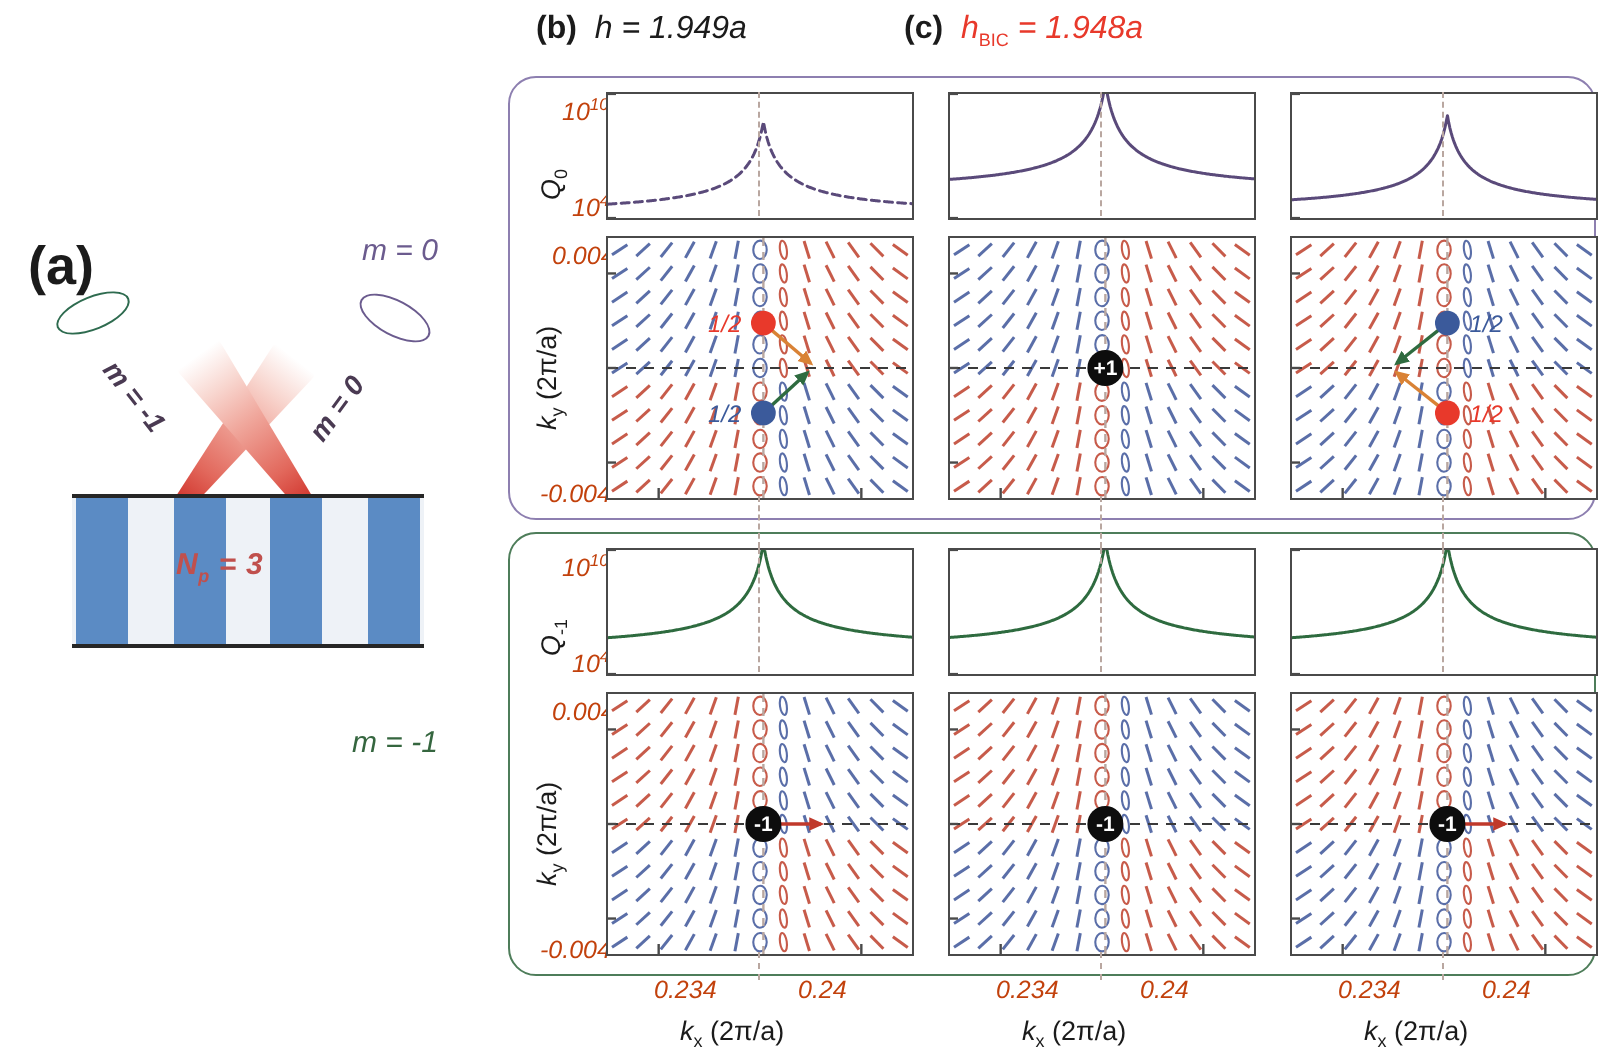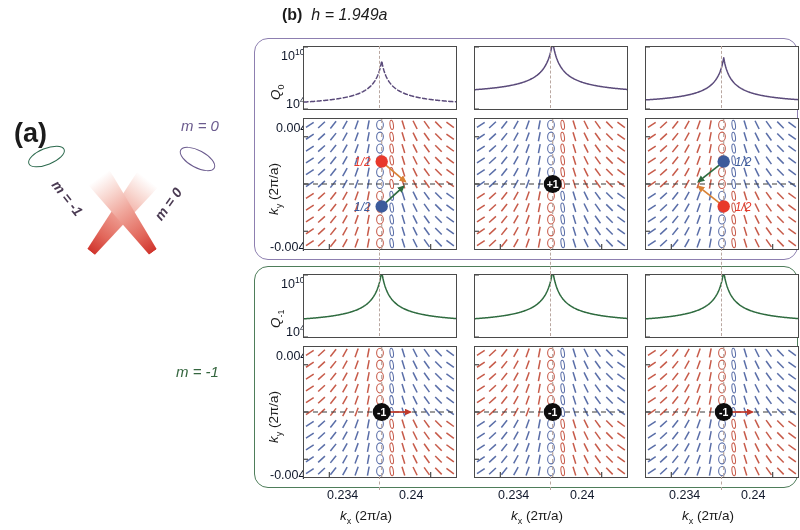--- a/index.html
+++ b/index.html
@@ -57,34 +57,34 @@
   #box-m0{left:254px;top:38px;width:542px;height:220px;border:1.6px solid #8d7fb0;}
   #box-m1{left:254px;top:266px;width:542px;height:220px;border:1.6px solid #4e7d5a;}
 
   #m-zero-label{left:181px;top:118px;font-size:15px;font-style:italic;color:#6b5b8e;}
   #m-minus1-label{left:176px;top:364px;font-size:15px;font-style:italic;color:#35663f;}
 
   
   .colhead{position:absolute;font-size:16px;white-space:nowrap;}
   .colhead .tag{font-weight:700;font-style:normal;}
   .colhead .val{font-style:italic;}
-  #head-b{left:282px;top:6px;color:#1b1b1b;}
+  #head-b{left:268px;top:6px;color:#1b1b1b;}
   #head-c{left:452px;top:6px;}
   #head-c .tag{color:#1b1b1b;}
   #head-c .val{color:#e8392b;}
   #head-c sub{font-size:9px;font-style:normal;}
   #head-d{left:624px;top:6px;color:#1b1b1b;}
 
   
   .qplot{position:absolute;border:1.3px solid #4a4a4a;background:#fff;overflow:hidden;}
   .kplot{position:absolute;border:1.3px solid #4a4a4a;background:#fff;overflow:hidden;}
   .qplot svg,.kplot svg{display:block;}
 
   
-  .tick{position:absolute;font-size:12.5px;color:#0f172a;white-space:nowrap;}
+  .tick{position:absolute;font-size:12.5px;color:#c2410c;white-space:nowrap;font-style:italic;}
   .tick-sup{font-size:8.5px;vertical-align:super;}
   .axtitle{position:absolute;font-size:13.5px;color:#1b1b1b;white-space:nowrap;}
   .rot90{transform:rotate(-90deg);transform-origin:left top;}
   .axtitle sub,.tick sub{font-size:9px;}
 
   .vguide{position:absolute;width:0;border-left:1.4px dashed #b9a7a0;}
 </style>
 </head>
 <body>
 
@@ -99,31 +99,47 @@
     <div class="beam" id="beam-right">
       <div class="beam-inner"></div>
     </div>
 
     <div class="beam-txt" id="m-minus1-beam-label">m = -1</div>
     <div class="beam-txt" id="m-zero-beam-label">m = 0</div>
 
     <div class="pol-ellipse" id="ellipse-green"></div>
     <div class="pol-ellipse" id="ellipse-purple"></div>
 
+    <div id="grating">
+      <div class="grat-body"></div>
+      <div class="grat-stripe" style="left:2px;width:26px;"></div>
+      <div class="grat-stripe" style="left:51px;width:26px;"></div>
+      <div class="grat-stripe" style="left:99px;width:26px;"></div>
+      <div class="grat-stripe" style="left:148px;width:26px;"></div>
+      <div class="grat-line" style="top:0;"></div>
+      <div class="grat-line" style="top:75px;"></div>
+      <div id="np-label">
+        <span class="ital">N</span><sub>p</sub><span> = 3</span>
+      </div>
+    </div>
   </div>
 
   <div class="rowbox" id="box-m0"></div>
   <div class="rowbox" id="box-m1"></div>
 
   <div class="lbl" id="m-zero-label">m = 0</div>
   <div class="lbl" id="m-minus1-label">m = -1</div>
 
   <div class="colhead" id="head-b">
     <span class="tag">(b)</span>
     <span class="val">&nbsp;<span class="ital">h</span><span> = 1.949a</span></span>
+  </div>
+  <div class="colhead" id="head-c">
+    <span class="tag">(c)</span>
+    <span class="val">&nbsp;<span class="ital">h</span><sub>BIC</sub><span> = 1.948a</span></span>
   </div>
 
   <div class="axtitle rot90" style="left:268px;top:100px;">
     <span class="ital">Q</span><sub>0</sub>
   </div>
   <div class="tick" style="left:281px;top:47px;">
     <span>10</span><span class="tick-sup">10</span>
   </div>
   <div class="tick" style="left:286px;top:95px;">
     <span>10</span><span class="tick-sup">4</span>

